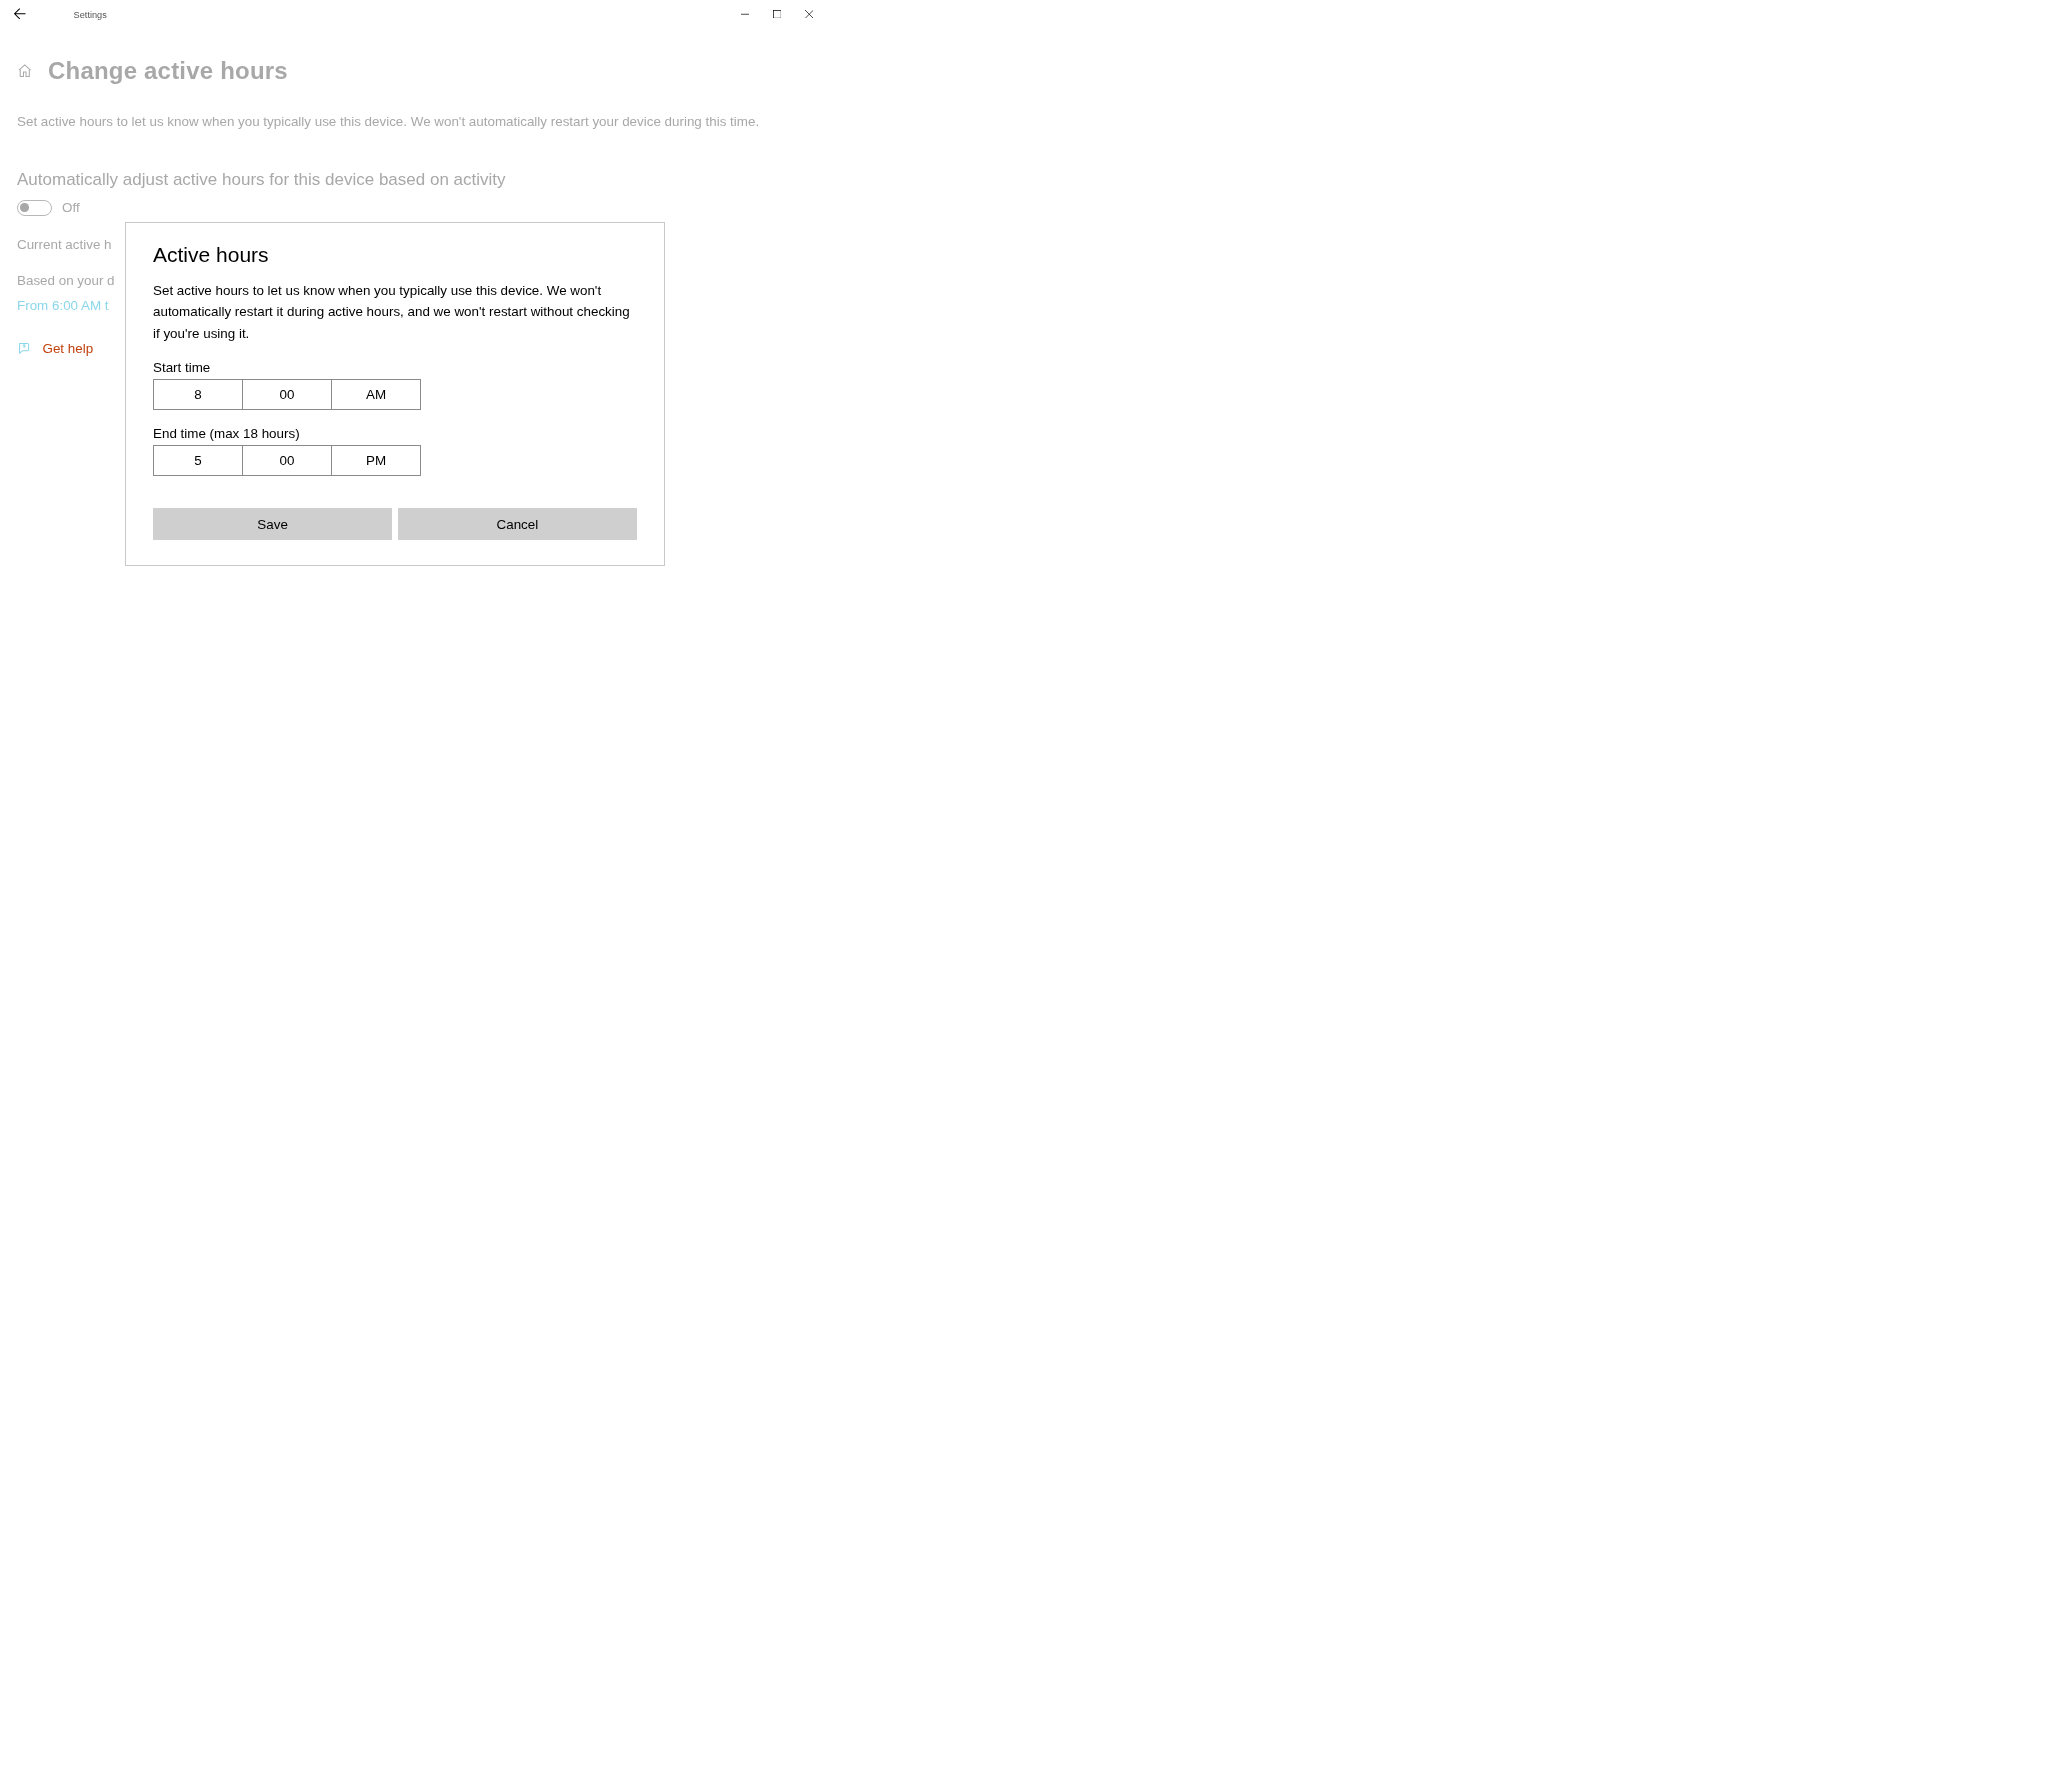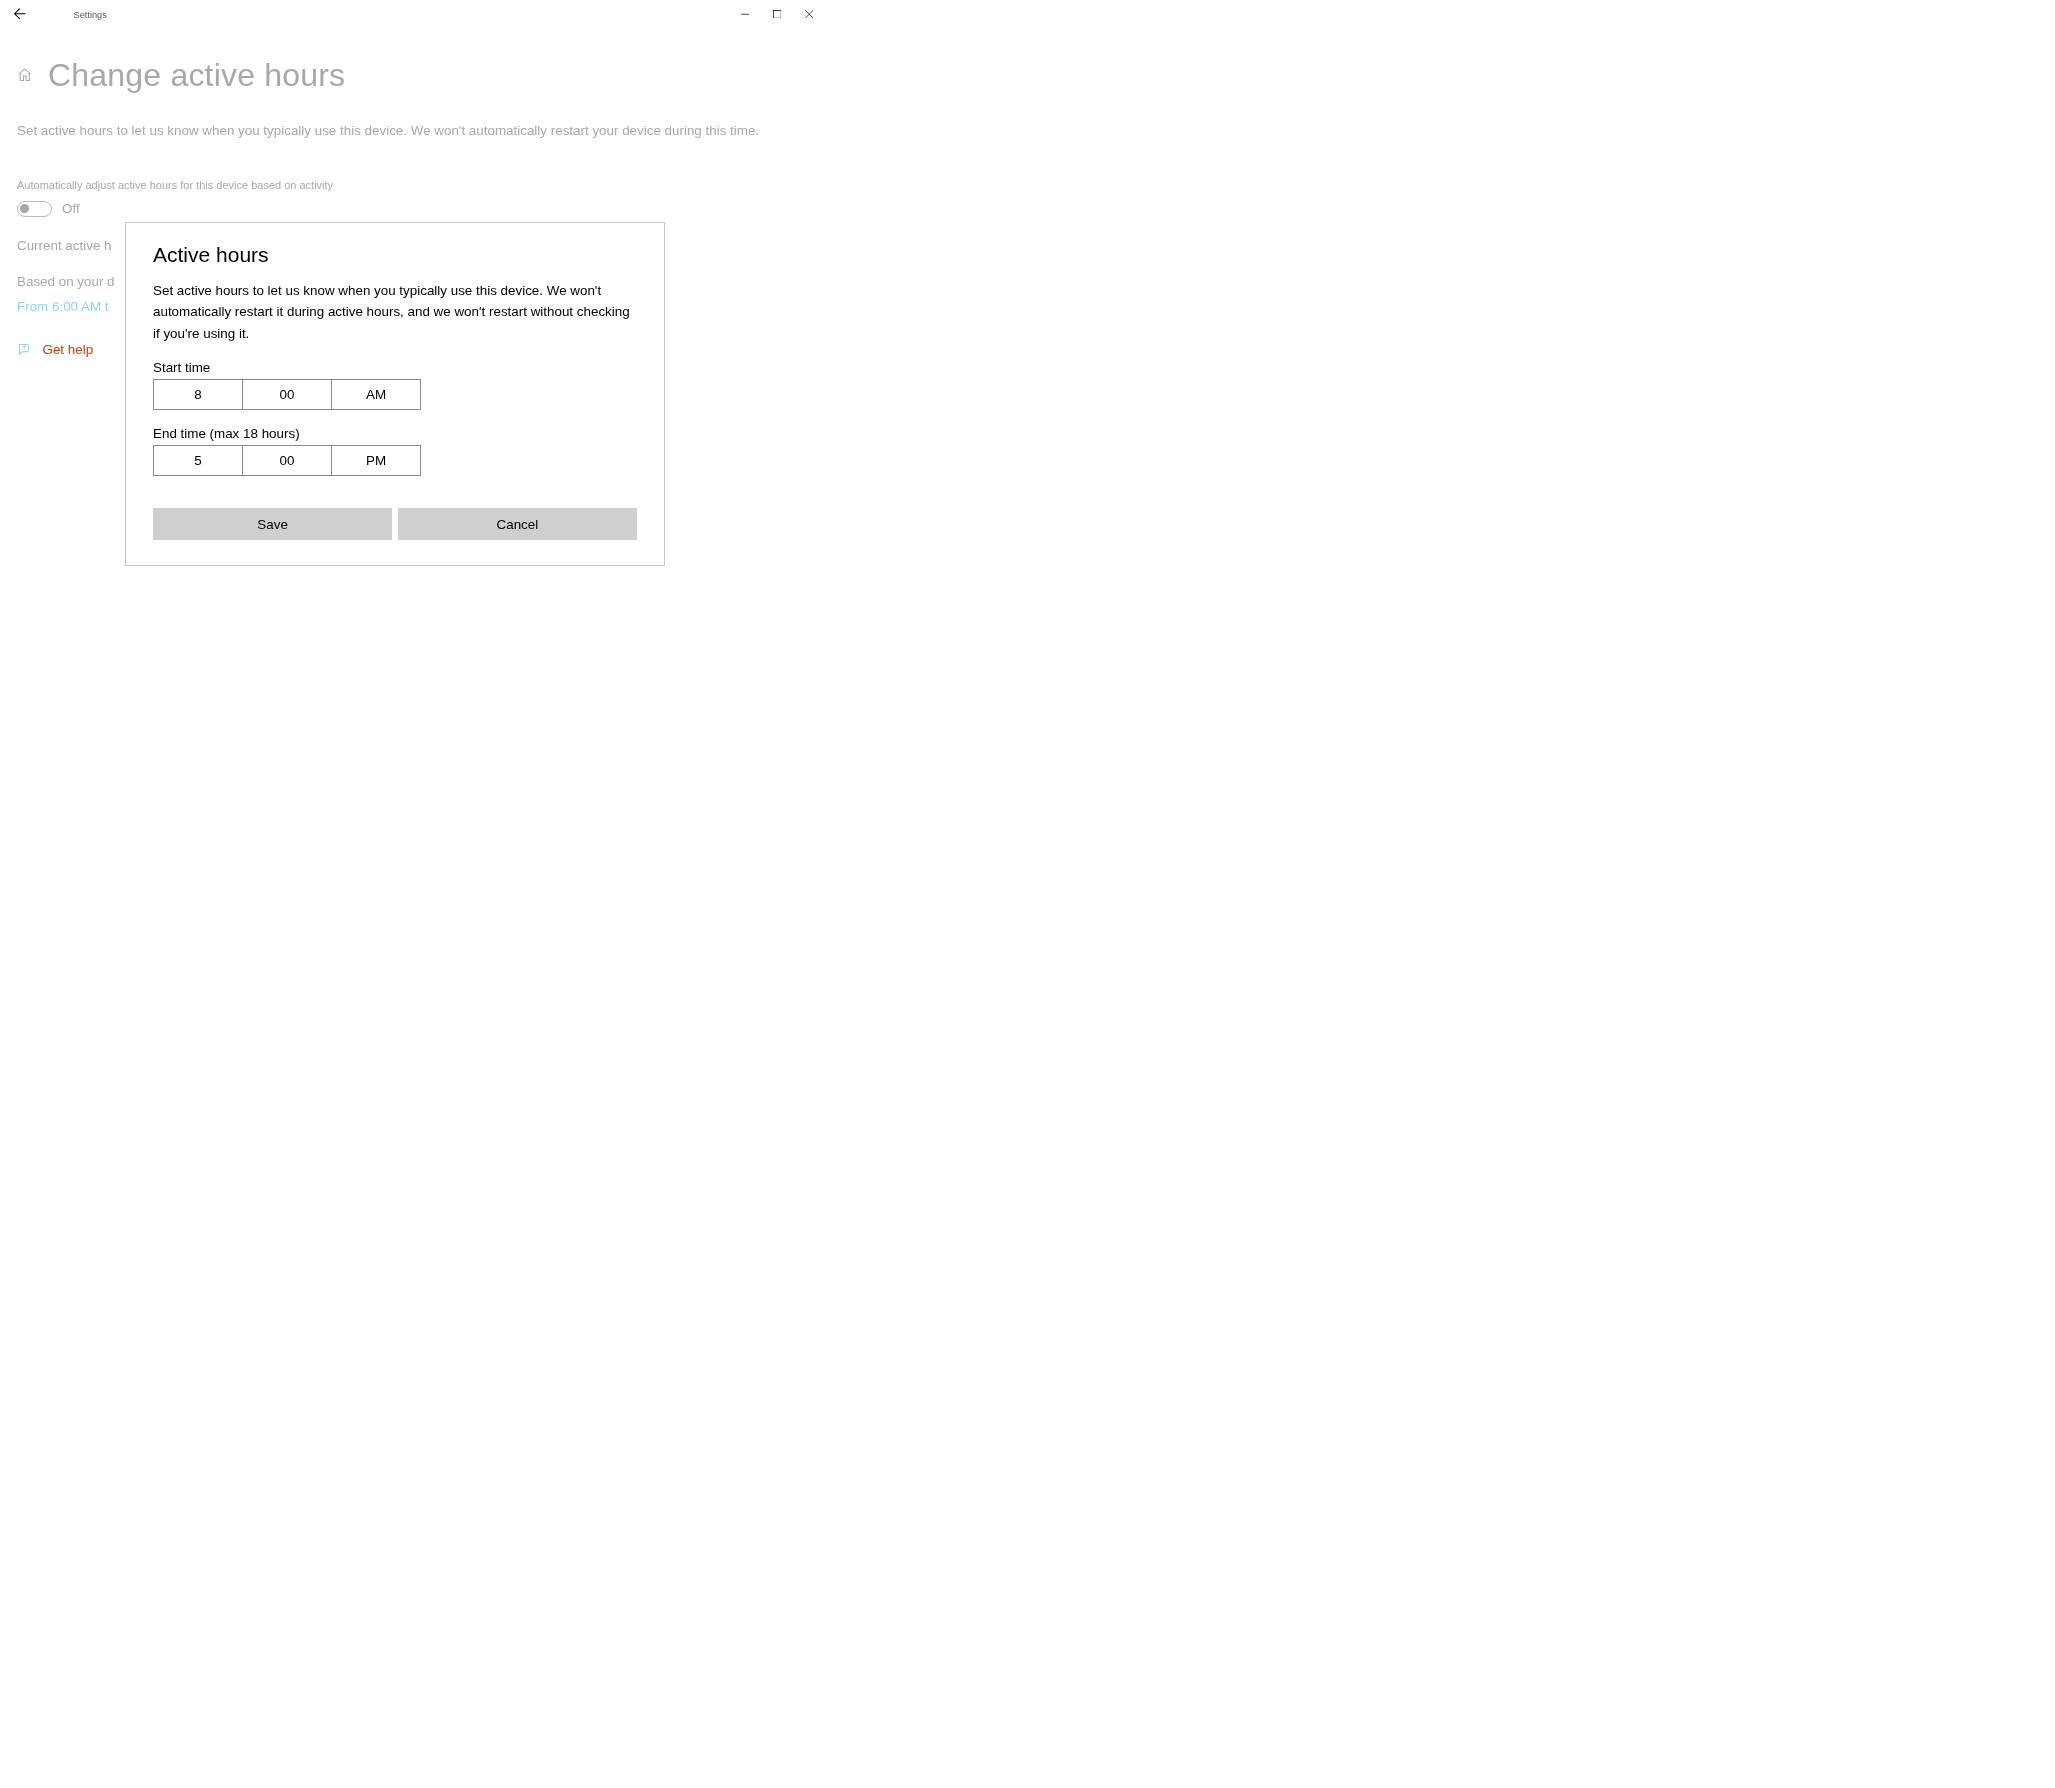--- a/index.html
+++ b/index.html
@@ -43,33 +43,33 @@
     .content {
       padding: 20px 17px 0 17px;
       position: relative;
     }
     .page-header {
       display: flex; align-items: center; gap: 15.5px;
       margin-top: 8.5px;
     }
     .home-icon { width: 15.5px; height: 15.5px; color:#a8a8a8; }
     .page-title {
-      font-size: 32px; font-weight: 400; color:#a8a8a8;
+      font-size: 24px; font-weight: 700; color:#a8a8a8;
       letter-spacing: 0.2px;
     }
     .description {
       margin-top: 27px;
       font-size: 13.4px;
       line-height: 1.55;
       color:#a8a8a8;
       max-width: 747px;
     }
     .auto-label {
       margin-top: 38px;
-      font-size: 11px;
+      font-size: 17px;
       color:#a8a8a8;
     }
     .toggle-row {
       display: flex; align-items: flex-start; gap: 10px;
       margin-top: 10px;
     }
     .toggle {
       width: 35px; height: 15.5px;
       border: 1.4px solid #b8b8b8;
       border-radius: 10px;

